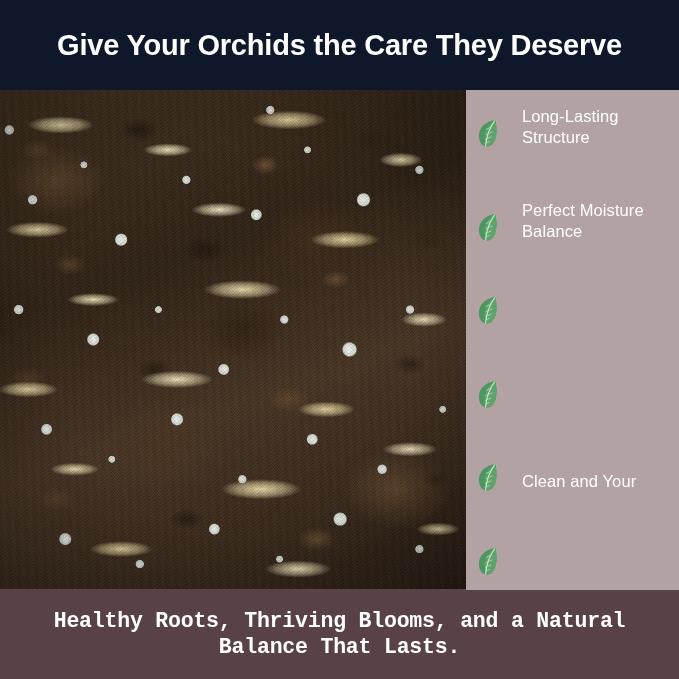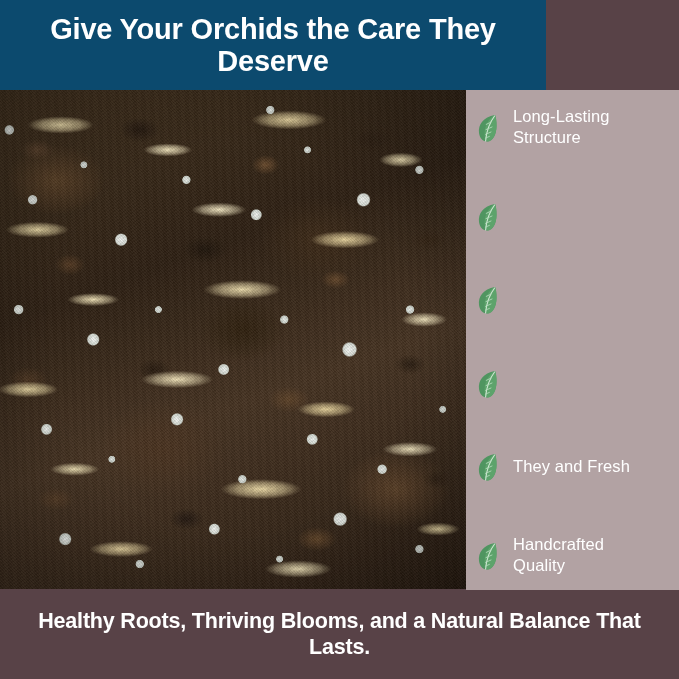--- a/index.html
+++ b/index.html
@@ -18,23 +18,23 @@
     width: 679px;
     height: 679px;
     background: #584247;
     overflow: hidden;
   }
 
   
   .header {
     position: absolute;
     left: 0; top: 0;
-    width: 546px;
+    width: 679px;
     height: 90px;
-    background: #0c4a6e;
+    background: #0f172a;
     display: flex;
     align-items: center;
     justify-content: center;
     box-sizing: border-box;
     padding: 0 29px;
   }
   .header-title {
     color: #ffffff;
     font-family: "Liberation Sans", sans-serif;
     font-weight: bold;
@@ -172,22 +172,22 @@
     height: 500px;
     background: #b2a2a3;
     box-sizing: border-box;
     padding: 16px 0 14px 10px;
     display: flex;
     flex-direction: column;
     justify-content: space-between;
   }
   .feature {
     display: flex;
-    align-items: center;
-    gap: 15px;
+    align-items: flex-end;
+    gap: 24px;
   }
   .leaf-icon {
     flex: 0 0 auto;
     width: 22px;
     height: 30px;
     margin-top: 2px;
   }
   .feature-label {
     color: #ffffff;
     font-family: "Liberation Sans", sans-serif;
@@ -207,21 +207,21 @@
     height: 89px;
     background: #584247;
     display: flex;
     align-items: center;
     justify-content: center;
     box-sizing: border-box;
     padding: 0 26px;
   }
   .footer-text {
     color: #ffffff;
-    font-family: Liberation Sans, sans-serif;
+    font-family: Liberation Mono, monospace;
     font-weight: bold;
     font-size: 21.5px;
     line-height: 1.2;
     text-align: center;
     letter-spacing: -0.2px;
     margin: 0;
   }
 </style>
 </head>
 <body>
@@ -258,67 +258,67 @@
 
     <div class="feature">
       <span class="leaf-icon">
         <svg viewBox="0 0 22 30" width="22" height="30" aria-hidden="true">
           <path d="M19 2 C7 4 2 12 3 20 C3.6 25 7 28.5 11 28.5 C17 28.5 20.5 21 20.5 13 C20.5 8 20 4.5 19 2 Z" fill="#4f9560"></path>
           <path d="M19 2 C13 5 9 12 8.5 20 C8.3 24 9.5 27 11 28.5 C17 28.5 20.5 21 20.5 13 C20.5 8 20 4.5 19 2 Z" fill="#5da36b"></path>
           <path d="M18.6 3 C14 9 10.5 18 9.6 28" stroke="#cfe6d2" stroke-width="1.1" fill="none" stroke-linecap="round"></path>
           <path d="M15.2 9 L10.2 11.4 M16 14 L10 16.6 M15 19 L9.6 21.4 M13.4 23.4 L9.3 25.2" stroke="#b6dcbd" stroke-width="0.85" fill="none" stroke-linecap="round"></path>
         </svg>
       </span>
-    </div>
-
-    <div class="feature">
-      <span class="leaf-icon">
-        <svg viewBox="0 0 22 30" width="22" height="30" aria-hidden="true">
-          <path d="M19 2 C7 4 2 12 3 20 C3.6 25 7 28.5 11 28.5 C17 28.5 20.5 21 20.5 13 C20.5 8 20 4.5 19 2 Z" fill="#4f9560"></path>
-          <path d="M19 2 C13 5 9 12 8.5 20 C8.3 24 9.5 27 11 28.5 C17 28.5 20.5 21 20.5 13 C20.5 8 20 4.5 19 2 Z" fill="#5da36b"></path>
-          <path d="M18.6 3 C14 9 10.5 18 9.6 28" stroke="#cfe6d2" stroke-width="1.1" fill="none" stroke-linecap="round"></path>
-          <path d="M15.2 9 L10.2 11.4 M16 14 L10 16.6 M15 19 L9.6 21.4 M13.4 23.4 L9.3 25.2" stroke="#b6dcbd" stroke-width="0.85" fill="none" stroke-linecap="round"></path>
-        </svg>
-      </span>
-    </div>
-
-    <div class="feature">
-      <span class="leaf-icon">
-        <svg viewBox="0 0 22 30" width="22" height="30" aria-hidden="true">
-          <path d="M19 2 C7 4 2 12 3 20 C3.6 25 7 28.5 11 28.5 C17 28.5 20.5 21 20.5 13 C20.5 8 20 4.5 19 2 Z" fill="#4f9560"></path>
-          <path d="M19 2 C13 5 9 12 8.5 20 C8.3 24 9.5 27 11 28.5 C17 28.5 20.5 21 20.5 13 C20.5 8 20 4.5 19 2 Z" fill="#5da36b"></path>
-          <path d="M18.6 3 C14 9 10.5 18 9.6 28" stroke="#cfe6d2" stroke-width="1.1" fill="none" stroke-linecap="round"></path>
-          <path d="M15.2 9 L10.2 11.4 M16 14 L10 16.6 M15 19 L9.6 21.4 M13.4 23.4 L9.3 25.2" stroke="#b6dcbd" stroke-width="0.85" fill="none" stroke-linecap="round"></path>
-        </svg>
-      </span>
-    </div>
-
-    <div class="feature">
-      <span class="leaf-icon">
-        <svg viewBox="0 0 22 30" width="22" height="30" aria-hidden="true">
-          <path d="M19 2 C7 4 2 12 3 20 C3.6 25 7 28.5 11 28.5 C17 28.5 20.5 21 20.5 13 C20.5 8 20 4.5 19 2 Z" fill="#4f9560"></path>
-          <path d="M19 2 C13 5 9 12 8.5 20 C8.3 24 9.5 27 11 28.5 C17 28.5 20.5 21 20.5 13 C20.5 8 20 4.5 19 2 Z" fill="#5da36b"></path>
-          <path d="M18.6 3 C14 9 10.5 18 9.6 28" stroke="#cfe6d2" stroke-width="1.1" fill="none" stroke-linecap="round"></path>
-          <path d="M15.2 9 L10.2 11.4 M16 14 L10 16.6 M15 19 L9.6 21.4 M13.4 23.4 L9.3 25.2" stroke="#b6dcbd" stroke-width="0.85" fill="none" stroke-linecap="round"></path>
-        </svg>
-      </span>
-      <span class="feature-label">They and Fresh</span>
-    </div>
-
-    <div class="feature">
-      <span class="leaf-icon">
-        <svg viewBox="0 0 22 30" width="22" height="30" aria-hidden="true">
-          <path d="M19 2 C7 4 2 12 3 20 C3.6 25 7 28.5 11 28.5 C17 28.5 20.5 21 20.5 13 C20.5 8 20 4.5 19 2 Z" fill="#4f9560"></path>
-          <path d="M19 2 C13 5 9 12 8.5 20 C8.3 24 9.5 27 11 28.5 C17 28.5 20.5 21 20.5 13 C20.5 8 20 4.5 19 2 Z" fill="#5da36b"></path>
-          <path d="M18.6 3 C14 9 10.5 18 9.6 28" stroke="#cfe6d2" stroke-width="1.1" fill="none" stroke-linecap="round"></path>
-          <path d="M15.2 9 L10.2 11.4 M16 14 L10 16.6 M15 19 L9.6 21.4 M13.4 23.4 L9.3 25.2" stroke="#b6dcbd" stroke-width="0.85" fill="none" stroke-linecap="round"></path>
-        </svg>
-      </span>
-      <span class="feature-label">Handcrafted
-Quality</span>
+      <span class="feature-label">Perfect Moisture
+Balance</span>
+    </div>
+
+    <div class="feature">
+      <span class="leaf-icon">
+        <svg viewBox="0 0 22 30" width="22" height="30" aria-hidden="true">
+          <path d="M19 2 C7 4 2 12 3 20 C3.6 25 7 28.5 11 28.5 C17 28.5 20.5 21 20.5 13 C20.5 8 20 4.5 19 2 Z" fill="#4f9560"></path>
+          <path d="M19 2 C13 5 9 12 8.5 20 C8.3 24 9.5 27 11 28.5 C17 28.5 20.5 21 20.5 13 C20.5 8 20 4.5 19 2 Z" fill="#5da36b"></path>
+          <path d="M18.6 3 C14 9 10.5 18 9.6 28" stroke="#cfe6d2" stroke-width="1.1" fill="none" stroke-linecap="round"></path>
+          <path d="M15.2 9 L10.2 11.4 M16 14 L10 16.6 M15 19 L9.6 21.4 M13.4 23.4 L9.3 25.2" stroke="#b6dcbd" stroke-width="0.85" fill="none" stroke-linecap="round"></path>
+        </svg>
+      </span>
+    </div>
+
+    <div class="feature">
+      <span class="leaf-icon">
+        <svg viewBox="0 0 22 30" width="22" height="30" aria-hidden="true">
+          <path d="M19 2 C7 4 2 12 3 20 C3.6 25 7 28.5 11 28.5 C17 28.5 20.5 21 20.5 13 C20.5 8 20 4.5 19 2 Z" fill="#4f9560"></path>
+          <path d="M19 2 C13 5 9 12 8.5 20 C8.3 24 9.5 27 11 28.5 C17 28.5 20.5 21 20.5 13 C20.5 8 20 4.5 19 2 Z" fill="#5da36b"></path>
+          <path d="M18.6 3 C14 9 10.5 18 9.6 28" stroke="#cfe6d2" stroke-width="1.1" fill="none" stroke-linecap="round"></path>
+          <path d="M15.2 9 L10.2 11.4 M16 14 L10 16.6 M15 19 L9.6 21.4 M13.4 23.4 L9.3 25.2" stroke="#b6dcbd" stroke-width="0.85" fill="none" stroke-linecap="round"></path>
+        </svg>
+      </span>
+    </div>
+
+    <div class="feature">
+      <span class="leaf-icon">
+        <svg viewBox="0 0 22 30" width="22" height="30" aria-hidden="true">
+          <path d="M19 2 C7 4 2 12 3 20 C3.6 25 7 28.5 11 28.5 C17 28.5 20.5 21 20.5 13 C20.5 8 20 4.5 19 2 Z" fill="#4f9560"></path>
+          <path d="M19 2 C13 5 9 12 8.5 20 C8.3 24 9.5 27 11 28.5 C17 28.5 20.5 21 20.5 13 C20.5 8 20 4.5 19 2 Z" fill="#5da36b"></path>
+          <path d="M18.6 3 C14 9 10.5 18 9.6 28" stroke="#cfe6d2" stroke-width="1.1" fill="none" stroke-linecap="round"></path>
+          <path d="M15.2 9 L10.2 11.4 M16 14 L10 16.6 M15 19 L9.6 21.4 M13.4 23.4 L9.3 25.2" stroke="#b6dcbd" stroke-width="0.85" fill="none" stroke-linecap="round"></path>
+        </svg>
+      </span>
+      <span class="feature-label">Clean and Your</span>
+    </div>
+
+    <div class="feature">
+      <span class="leaf-icon">
+        <svg viewBox="0 0 22 30" width="22" height="30" aria-hidden="true">
+          <path d="M19 2 C7 4 2 12 3 20 C3.6 25 7 28.5 11 28.5 C17 28.5 20.5 21 20.5 13 C20.5 8 20 4.5 19 2 Z" fill="#4f9560"></path>
+          <path d="M19 2 C13 5 9 12 8.5 20 C8.3 24 9.5 27 11 28.5 C17 28.5 20.5 21 20.5 13 C20.5 8 20 4.5 19 2 Z" fill="#5da36b"></path>
+          <path d="M18.6 3 C14 9 10.5 18 9.6 28" stroke="#cfe6d2" stroke-width="1.1" fill="none" stroke-linecap="round"></path>
+          <path d="M15.2 9 L10.2 11.4 M16 14 L10 16.6 M15 19 L9.6 21.4 M13.4 23.4 L9.3 25.2" stroke="#b6dcbd" stroke-width="0.85" fill="none" stroke-linecap="round"></path>
+        </svg>
+      </span>
     </div>
 
   </div>
 
   <div class="footer">
     <p class="footer-text">Healthy Roots, Thriving Blooms, and a Natural Balance That Lasts.</p>
   </div>
 
 </div>
 

